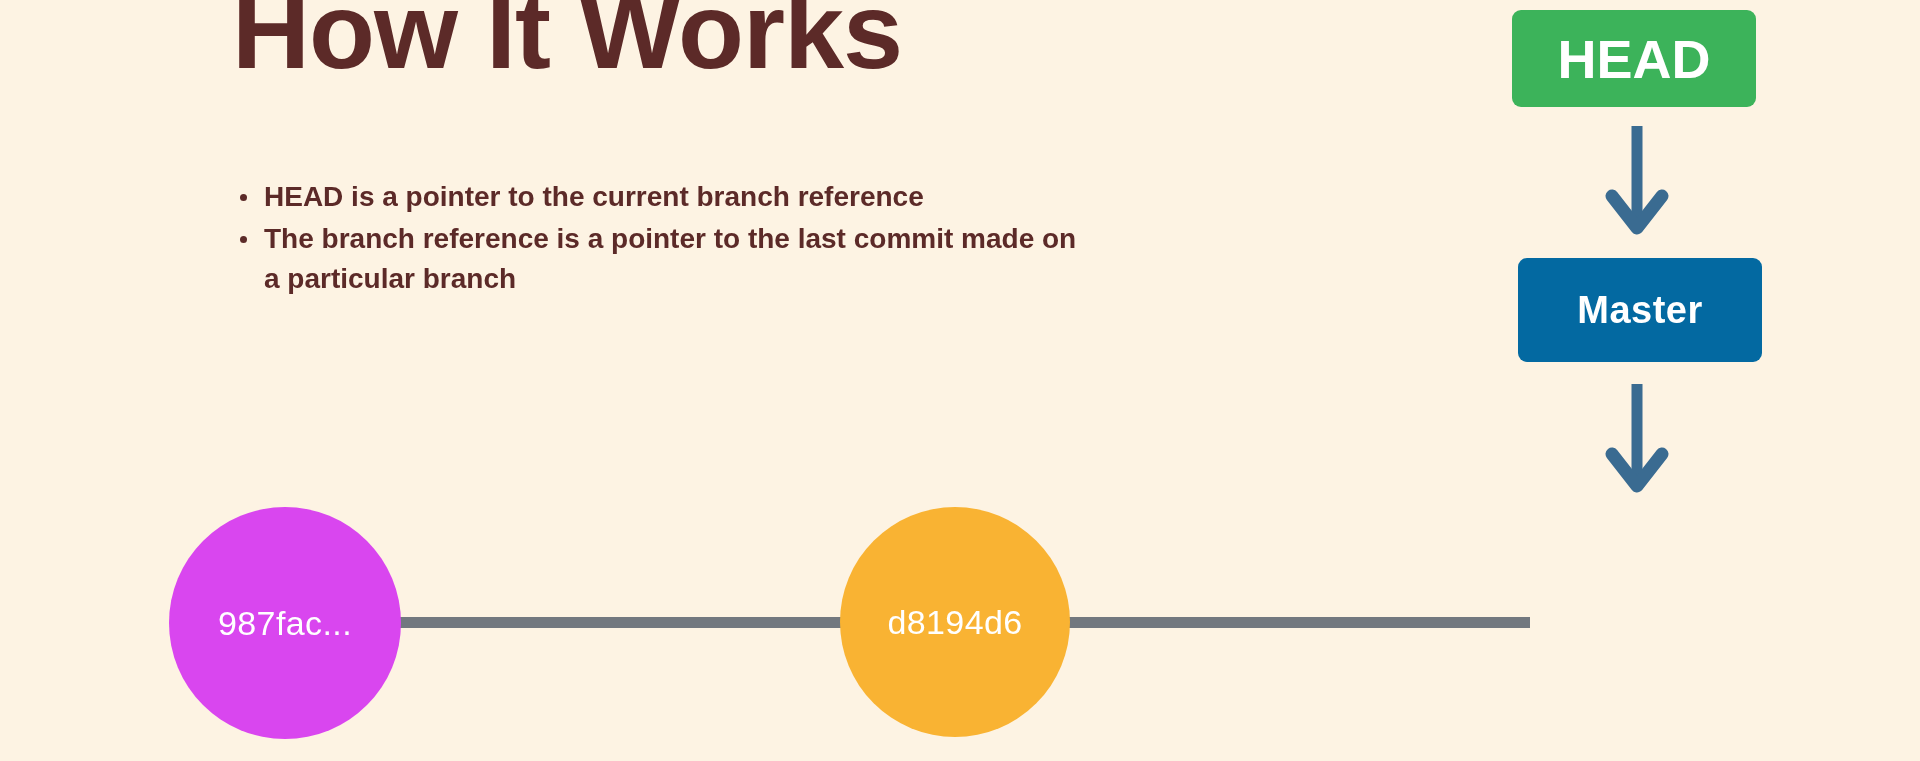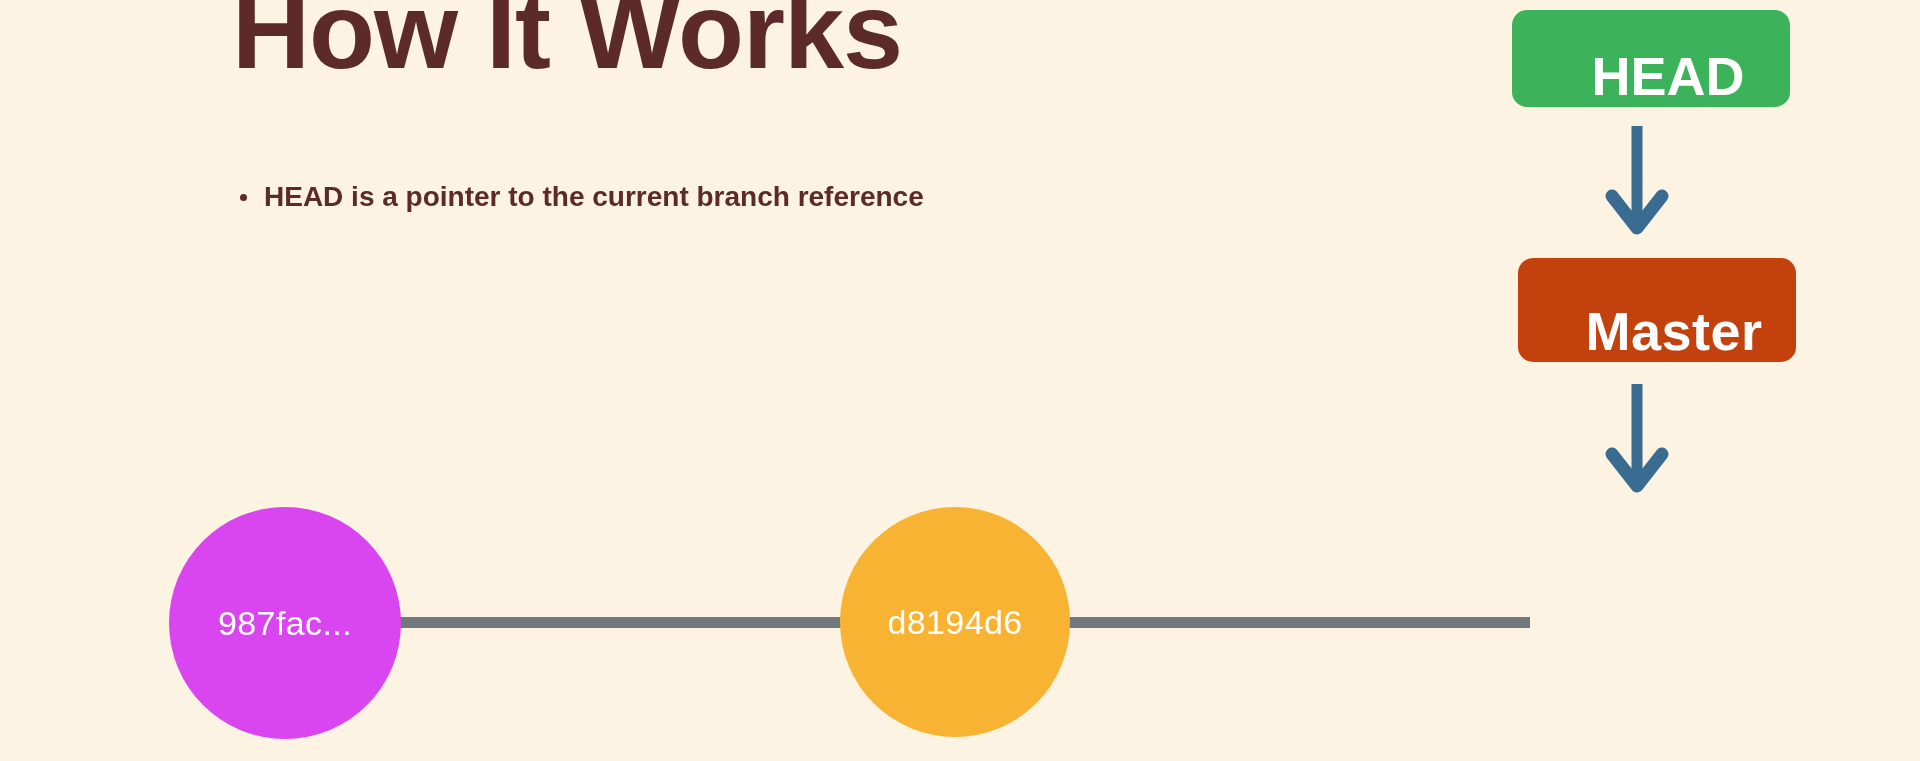--- a/index.html
+++ b/index.html
@@ -62,43 +62,42 @@
     width: 7px;
     height: 7px;
     border-radius: 50%;
     background: #5c2a28;
   }
 
   
   .ref-badge {
     position: absolute;
     display: flex;
-    align-items: flex-end;
+    align-items: center;
     justify-content: center;
-    border-radius: 15px;
+    border-radius: 9px;
     color: #ffffff;
     font-weight: 700;
     white-space: nowrap;
-    padding-left: 34px;
   }
   #badge-head {
     left: 1512px;
     top: 10px;
     width: 244px;
     height: 97px;
     background: #3cb35a;
     font-size: 54px;
   }
   #badge-master {
     left: 1518px;
     top: 258px;
     width: 244px;
     height: 104px;
-    background: #c2410c;
-    font-size: 54px;
+    background: #0369a1;
+    font-size: 38px;
     letter-spacing: 0.5px;
   }
 
   
   .down-arrow {
     position: absolute;
     width: 90px;
     height: 112px;
   }
   #arrow-head-to-master { left: 1592px; top: 124px; }
@@ -153,20 +152,23 @@
 <body>
 
 <div id="slide">
 
   <div id="page-title">How It Works</div>
 
   <ul id="bullet-list">
     <li>
       <span>HEAD is a pointer to the current branch reference</span>
     </li>
+    <li>
+      <span>The branch reference is a pointer to the last commit made on a particular branch</span>
+    </li>
   </ul>
 
   <div class="ref-badge" id="badge-head">
     <span>HEAD</span>
   </div>
 
   <div class="down-arrow" id="arrow-head-to-master">
     <svg viewBox="0 0 90 112" width="90" height="112" aria-hidden="true">
       <line x1="45" y1="2" x2="45" y2="100" stroke="#3a6b91" stroke-width="11"></line>
       <polyline points="20,72 45,104 70,72" fill="none" stroke="#3a6b91" stroke-width="13" stroke-linecap="round" stroke-linejoin="round"></polyline>

